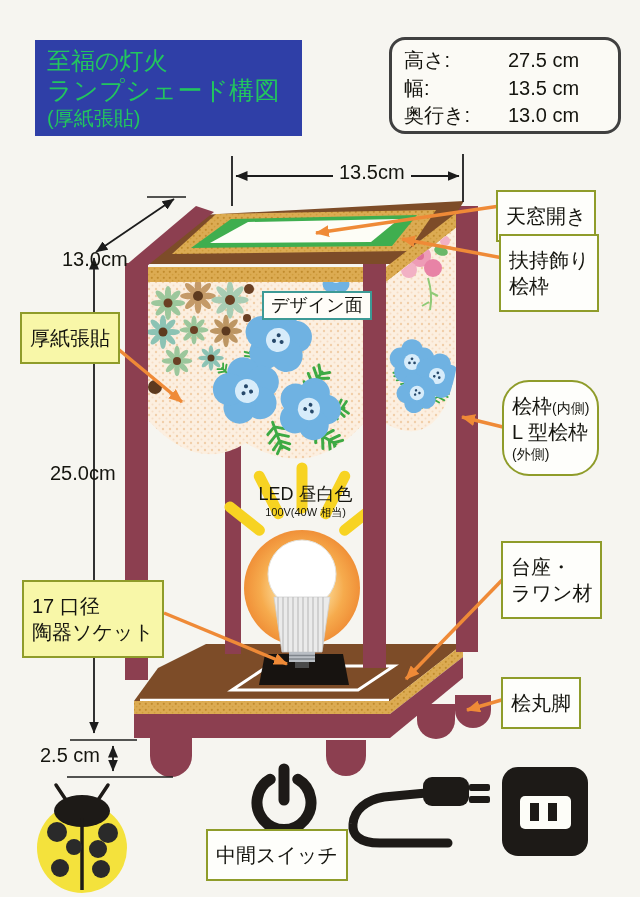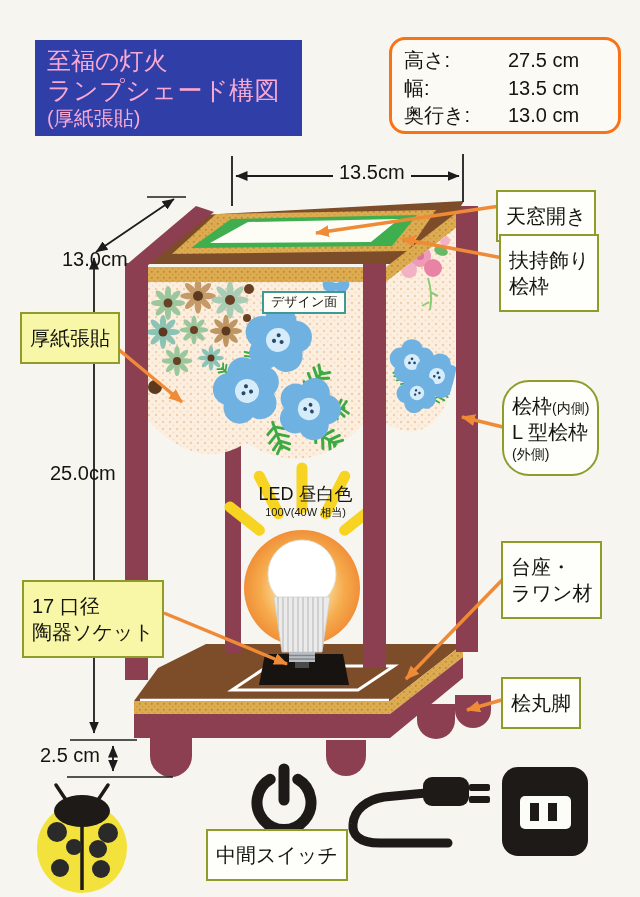--- a/index.html
+++ b/index.html
@@ -2,38 +2,38 @@
 <html><head>
 <meta charset="utf-8">
 <style>
   * { box-sizing: border-box; margin: 0; padding: 0; }
   html,body { background:#f6f5f0; }
   body { font-family:"Liberation Sans","DejaVu Sans",sans-serif; }
   #canvas { position:relative; width:640px; height:897px; background:#f6f5f0; overflow:hidden; }
   #lamp-svg { position:absolute; left:0; top:0; width:640px; height:897px; }
 
   .title-box { position:absolute; left:35px; top:40px; width:267px; height:96px;
-    background:#2f3fa7; color:#f9a8d4; padding:6px 12px; line-height:1.22; }
+    background:#2f3fa7; color:#22c55e; padding:6px 12px; line-height:1.22; }
   .title-box .l1 { font-size:24px; }
   .title-box .l2 { font-size:25px; letter-spacing:0.5px; }
   .title-box .l3 { font-size:20px; }
 
   .spec-box { position:absolute; left:389px; top:37px; width:232px; height:97px;
-    border:3px solid #f97316; border-radius:16px; background:#fbfaf5;
+    border:3px solid #404040; border-radius:16px; background:#fbfaf5;
     padding:7px 10px 6px 12px; color:#15150f; }
   .spec-row { display:flex; font-size:20px; line-height:1.38; }
   .spec-label { width:104px; }
   .spec-value { flex:1; }
 
   .tag { position:absolute; border:2.5px solid #8f9c2a; background:#fefefb;
     color:#15150f; font-size:20px; line-height:1.3; padding:11px 8px; white-space:nowrap; }
   .tag.yellow { background:#f8f7a8; }
   .tag .small { font-size:14px; }
   .design-tag { position:absolute; border:2px solid #3d9a96; background:#fffdf8;
-    color:#15150f; font-size:13px; line-height:1.3; padding:1px 7px; white-space:nowrap; }
+    color:#15150f; font-size:18px; line-height:1.3; padding:1px 7px; white-space:nowrap; }
 
   .dim { position:absolute; color:#15150f; font-size:20px; white-space:nowrap; }
   .dim.masked { background:#f6f5f0; padding:0 6px; }
 
   .led-note { position:absolute; left:228px; top:483px; width:155px; text-align:center;
     color:#15150f; line-height:1.25; }
   .led-note .l1 { font-size:18px; }
   .led-note .l2 { font-size:11px; }
 </style>
 </head>

